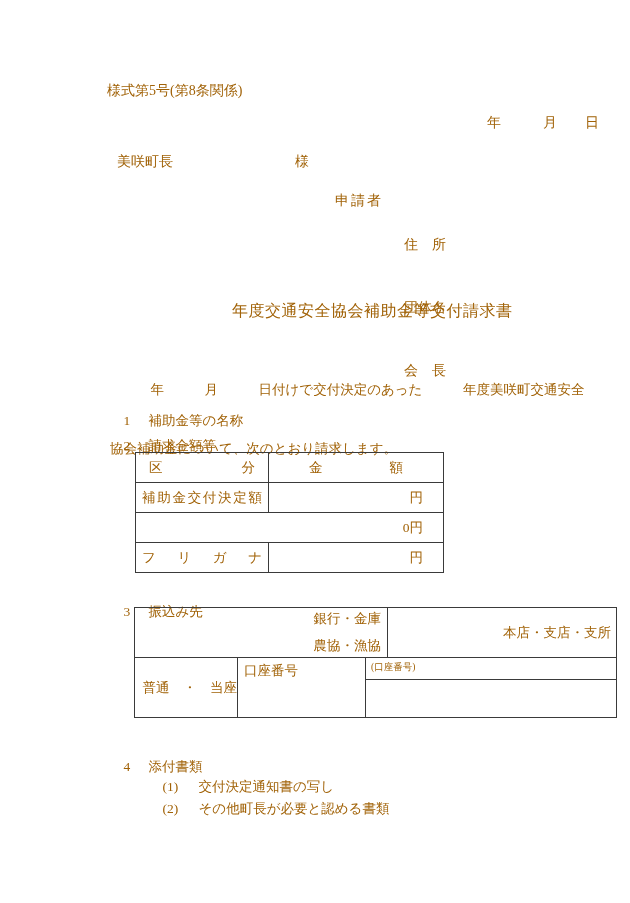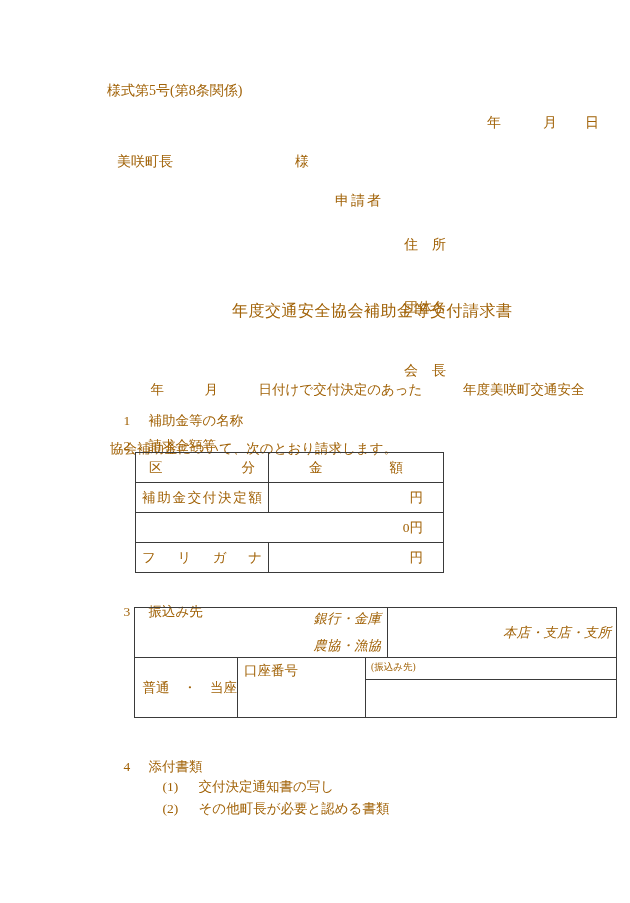--- a/index.html
+++ b/index.html
@@ -47,21 +47,21 @@
   }
   .t1 .c1h { padding: 0 13px; }
   .t1 .c2 {
     flex: 1; box-sizing: border-box; height: 29px; line-height: 29px;
     text-align: right; padding-right: 20px;
   }
   .t1 .c2h { text-align: justify; text-align-last: justify; padding: 0 40px; }
 
   
   .t2 { position: absolute; left: 102px; top: 607px; width: 483px; box-sizing: border-box; border: 1px solid #3a3a3a; }
-  .t2 .r1 { display: flex; height: 49px; font-style: italic; }
+  .t2 .r1 { display: flex; height: 49px; }
   .t2 .cellA {
     width: 253px; box-sizing: border-box; border-right: 1px solid #3a3a3a;
     display: flex; flex-direction: column; justify-content: space-between;
     align-items: flex-end; padding: 2px 6px 2px 0;
   }
   .t2 .cellB { flex: 1; display: flex; align-items: center; justify-content: flex-end; padding-right: 5px; }
   .t2 .r2 { display: flex; height: 59px; border-top: 1px solid #3a3a3a; }
   .t2 .cellC { width: 103px; box-sizing: border-box; border-right: 1px solid #3a3a3a; display: flex; align-items: center; justify-content: flex-end; white-space: pre; }
   .t2 .cellD { width: 128px; box-sizing: border-box; border-right: 1px solid #3a3a3a; padding: 4px 0 0 6px; }
   .t2 .cellE { flex: 1; display: flex; flex-direction: column; }
@@ -135,21 +135,21 @@
       </div>
     </div>
     <div class="r2">
       <div class="cellC">
         <span>普通　・　当座</span>
       </div>
       <div class="cellD">
         <span>口座番号</span>
       </div>
       <div class="cellE">
-        <div class="cellE1">(振込み先)</div>
+        <div class="cellE1">(口座番号)</div>
         <div class="cellE2"></div>
       </div>
     </div>
   </div>
 
   <div class="item item-4">
     <span class="num">4</span><span>添付書類</span>
   </div>
 
   <div class="sub sub-1">

